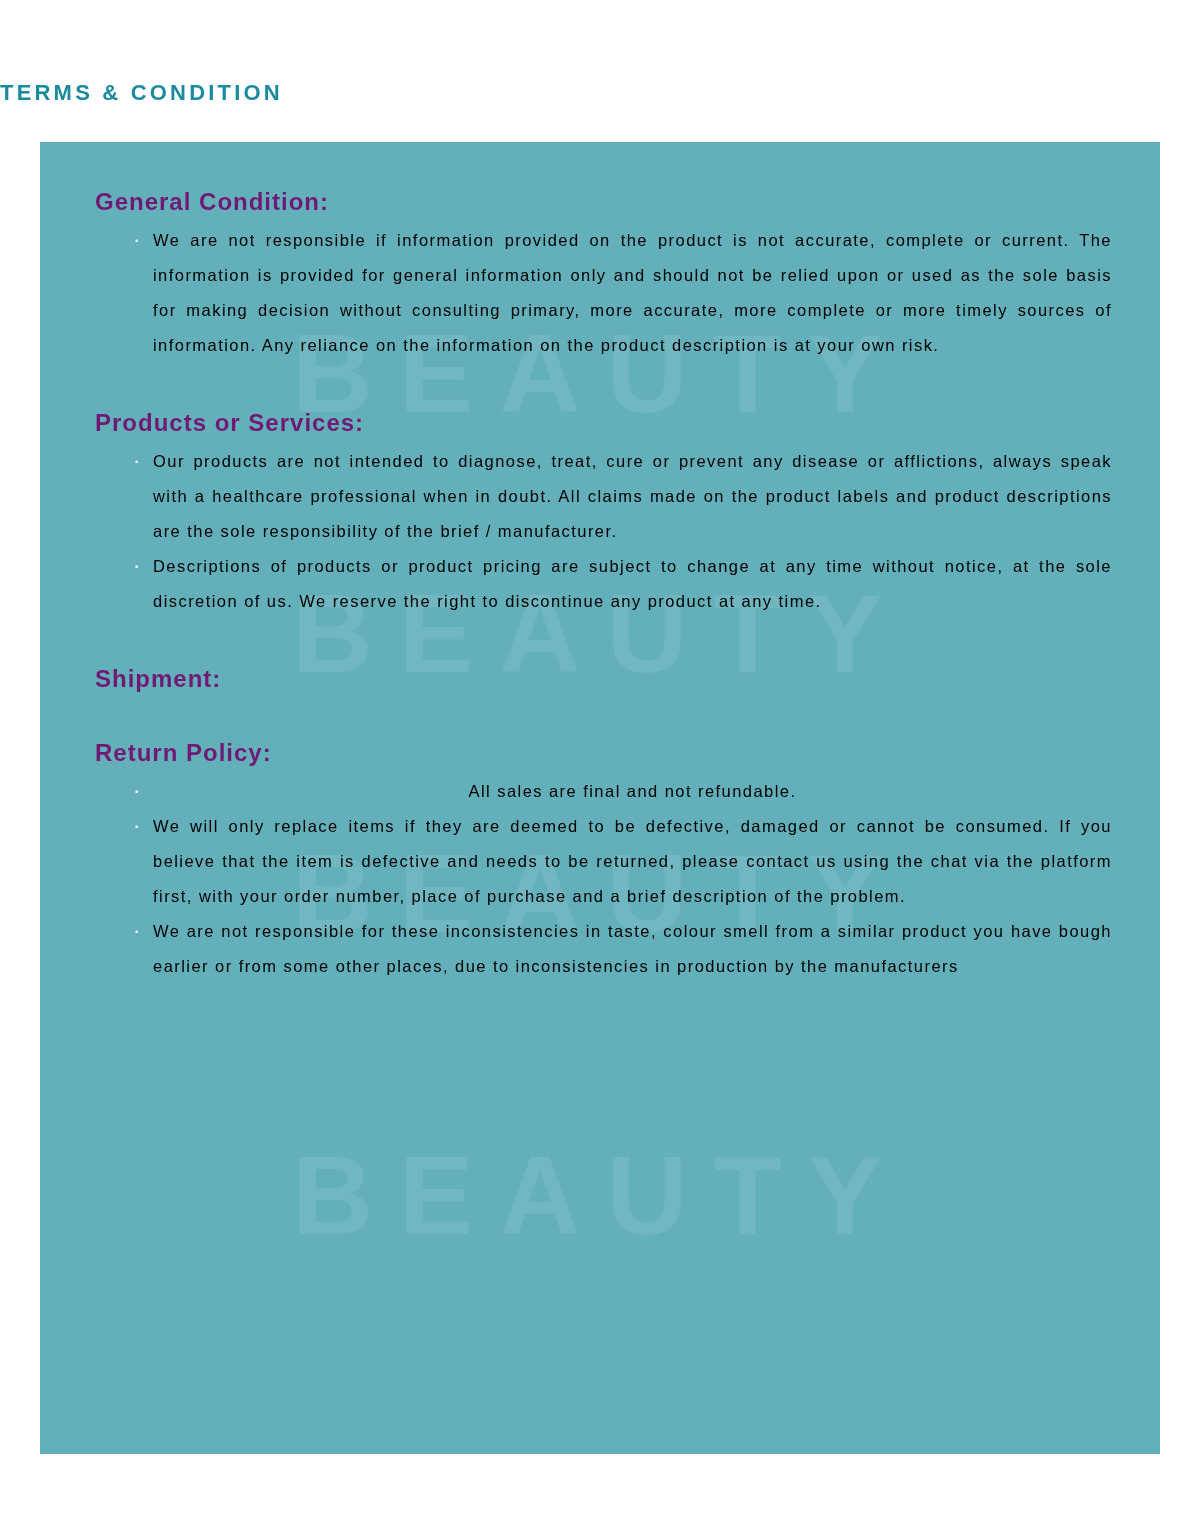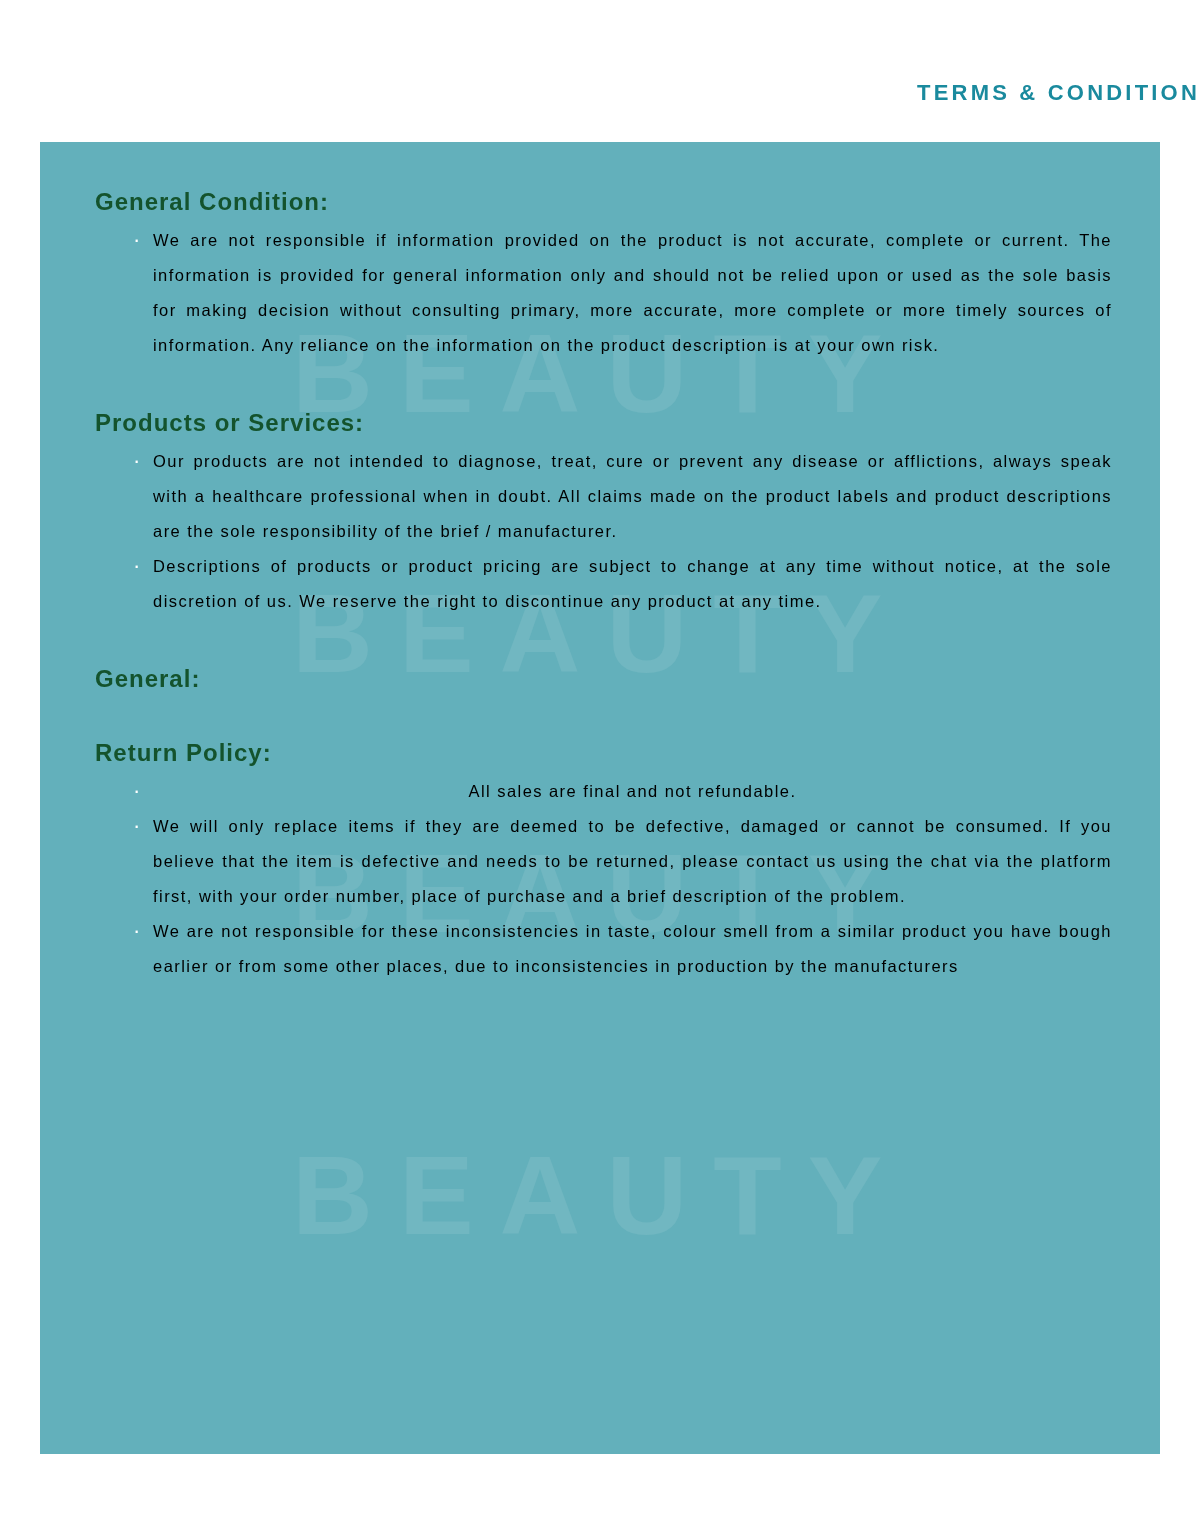--- a/index.html
+++ b/index.html
@@ -13,21 +13,21 @@
     font-family: "Liberation Sans", sans-serif;
     overflow: hidden;
   }
   .page {
     position: relative;
     width: 1200px;
     height: 1529px;
     box-sizing: border-box;
   }
   .doc-title {
-    text-align: right;
+    text-align: left;
     color: #1a8a9e;
     font-size: 22px;
     font-weight: bold;
     letter-spacing: 3.2px;
     padding-top: 82px;
     line-height: 1;
   }
   .panel {
     position: absolute;
     left: 40px;
@@ -56,21 +56,21 @@
   .wm2 { left: 252px; top: 418px; }
   .wm3 { left: 252px; top: 678px; }
   .wm4 { left: 252px; top: 980px; }
 
   .content {
     position: relative;
     padding: 30px 48px 0 55px;
   }
   .section { margin-bottom: 8px; }
   .section-title {
-    color: #14532d;
+    color: #701a75;
     font-size: 24px;
     font-weight: bold;
     letter-spacing: 1px;
     margin: 5px 0 7px 0;
   }
   .sec-general { margin-top: 16px; }
   .sec-products { margin-top: 46px; }
   .sec-shipment { margin-top: 46px; }
   .sec-return { margin-top: 46px; }
 
@@ -127,21 +127,21 @@
 
       <div class="section sec-products">
         <h2 class="section-title">Products or Services:</h2>
         <ul class="bullets">
           <li>Our products are not intended to diagnose, treat, cure or prevent any disease or afflictions, always speak with a healthcare professional when in doubt. All claims made on the product labels and product descriptions are the sole responsibility of the brief / manufacturer.</li>
           <li>Descriptions of products or product pricing are subject to change at any time without notice, at the sole discretion of us. We reserve the right to discontinue any product at any time.</li>
         </ul>
       </div>
 
       <div class="section sec-shipment">
-        <h2 class="section-title">General:</h2>
+        <h2 class="section-title">Shipment:</h2>
       </div>
 
       <div class="section sec-return">
         <h2 class="section-title">Return Policy:</h2>
         <ul class="bullets">
           <li class="nojust">All sales are final and not refundable.</li>
           <li>We will only replace items if they are deemed to be defective, damaged or cannot be consumed. If you believe that the item is defective and needs to be returned, please contact us using the chat via the platform first, with your order number, place of purchase and a brief description of the problem.</li>
           <li>We are not responsible for these inconsistencies in taste, colour smell from a similar product you have bough earlier or from some other places, due to inconsistencies in production by the manufacturers</li>
         </ul>
       </div>

